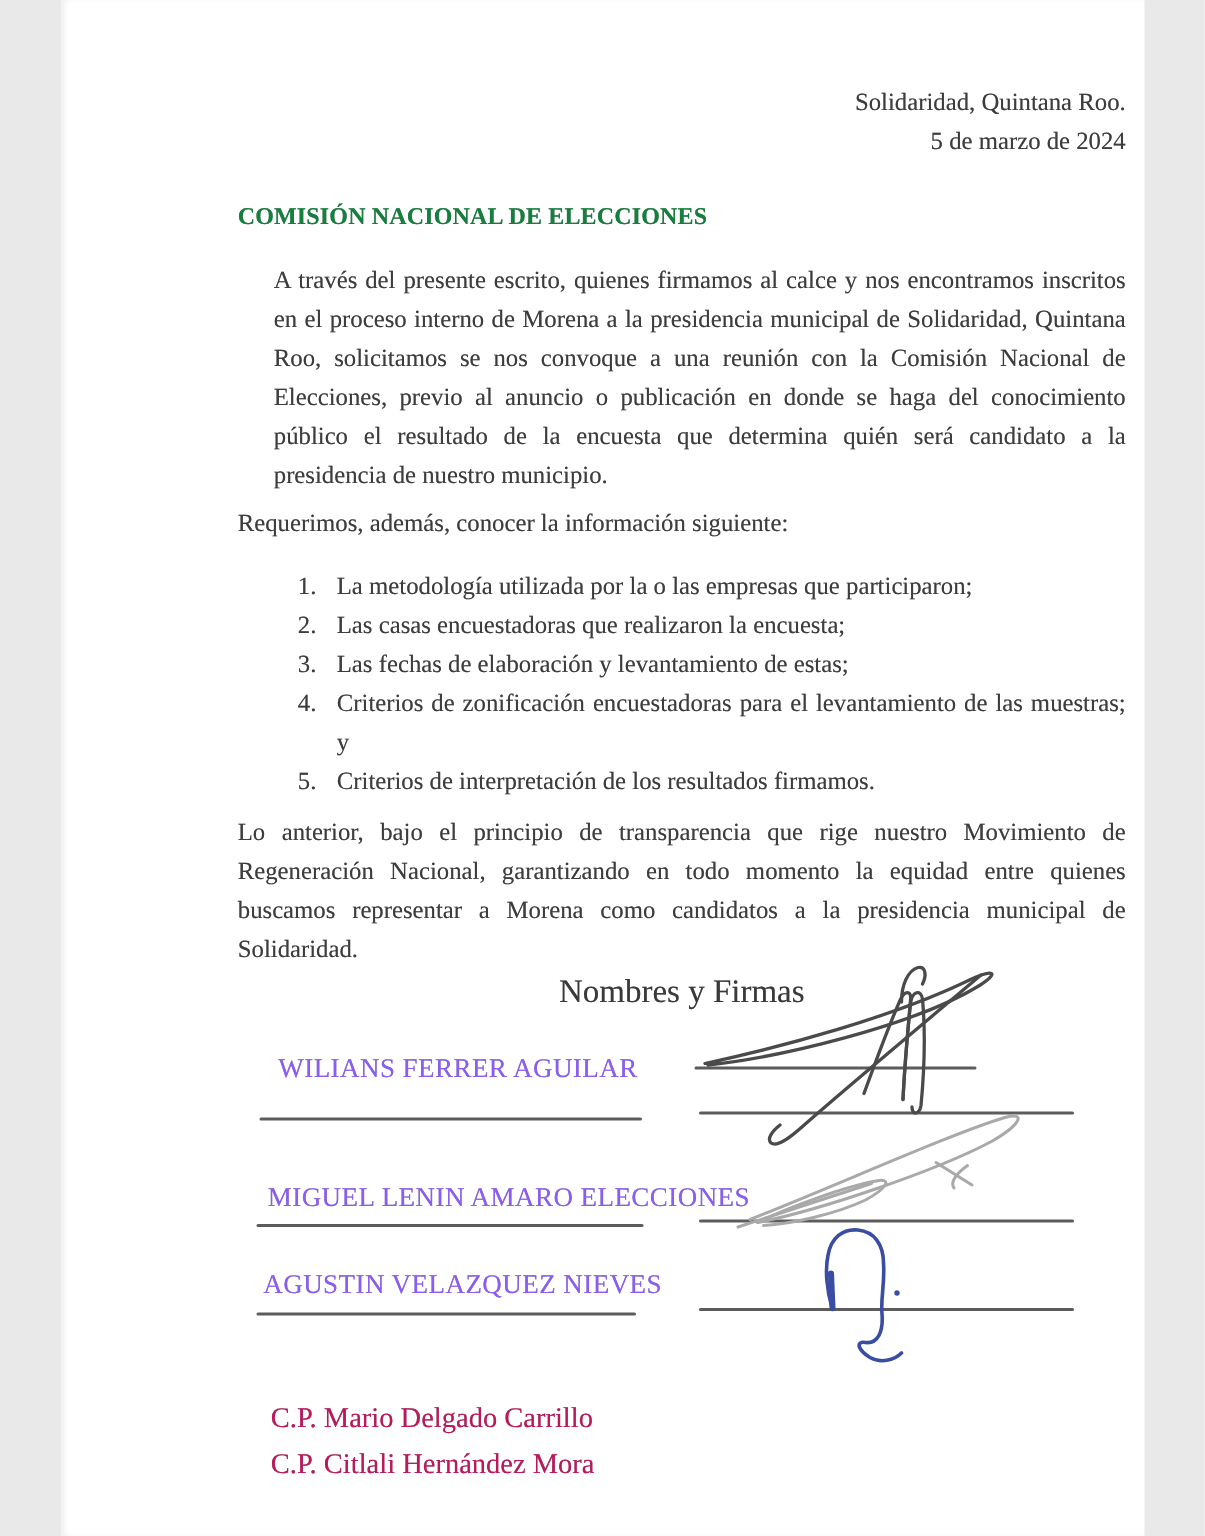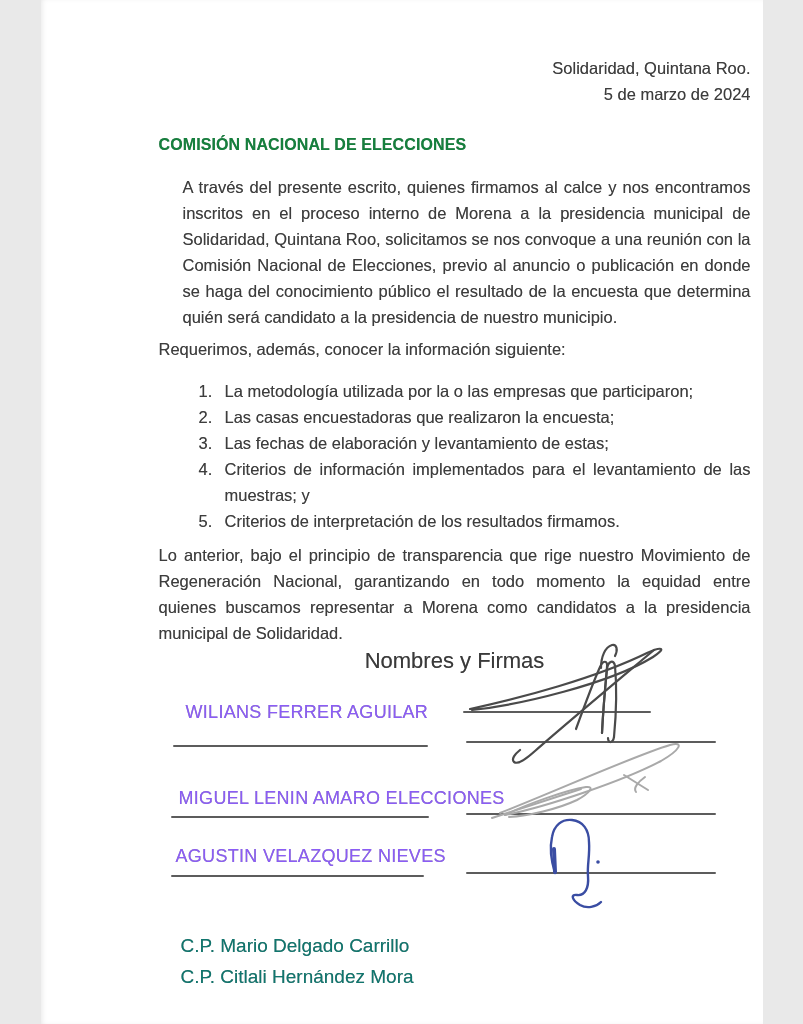--- a/index.html
+++ b/index.html
@@ -2,21 +2,21 @@
 <html><head>
 <meta charset="utf-8">
 <style>
   html,body { margin:0; padding:0; background:#e9e9e9; }
   .page {
     position:relative;
     width:722px; height:1024px;
     margin:0 auto;
     background:#ffffff;
     overflow:hidden;
-    font-family:Liberation Sans, sans-serif;
+    font-family:Liberation Serif, serif;
     color:#3d3d3d;
     box-shadow:inset 3px 0 6px -3px rgba(0,0,0,.12);
   }
   .content-top {
     position:absolute; left:118px; top:55px; width:592px;
     font-size:16.5px; line-height:26px;
     text-shadow:0 0 .4px rgba(61,61,61,.55);
   }
   .dateline { text-align:right; }
   .recipient {
@@ -42,21 +42,21 @@
   .sig-name {
     position:absolute; font-size:18px; letter-spacing:.3px;
     color:#8b5cf6; white-space:nowrap;
     text-shadow:0 0 .4px rgba(52,52,52,.5);
   }
   .rule { position:absolute; height:2px; background:#5c5c5c; border-radius:1px; }
   .sig-svg { position:absolute; overflow:visible; }
 
   .footer-names {
     position:absolute; left:140px; top:930px;
-    font-size:19px; line-height:31px; color:#0f766e;
+    font-size:19px; line-height:31px; color:#be185d;
     text-shadow:0 0 .4px rgba(34,34,34,.5);
   }
 </style>
 </head>
 <body>
 
 <div class="page">
 
   <div class="content-top">
     <div class="dateline">
@@ -78,21 +78,21 @@
       <div class="list-item">
         <span class="li-num">2.</span>
         <span class="li-text">Las casas encuestadoras que realizaron la encuesta;</span>
       </div>
       <div class="list-item">
         <span class="li-num">3.</span>
         <span class="li-text">Las fechas de elaboración y levantamiento de estas;</span>
       </div>
       <div class="list-item">
         <span class="li-num">4.</span>
-        <span class="li-text">Criterios de información implementados para el levantamiento de las muestras; y</span>
+        <span class="li-text">Criterios de zonificación encuestadoras para el levantamiento de las muestras; y</span>
       </div>
       <div class="list-item">
         <span class="li-num">5.</span>
         <span class="li-text">Criterios de interpretación de los resultados firmamos.</span>
       </div>
     </div>
 
     <p class="para just closing">Lo anterior, bajo el principio de transparencia que rige nuestro Movimiento de Regeneración Nacional, garantizando en todo momento la equidad entre quienes buscamos representar a Morena como candidatos a la presidencia municipal de Solidaridad.</p>
   </div>
 

